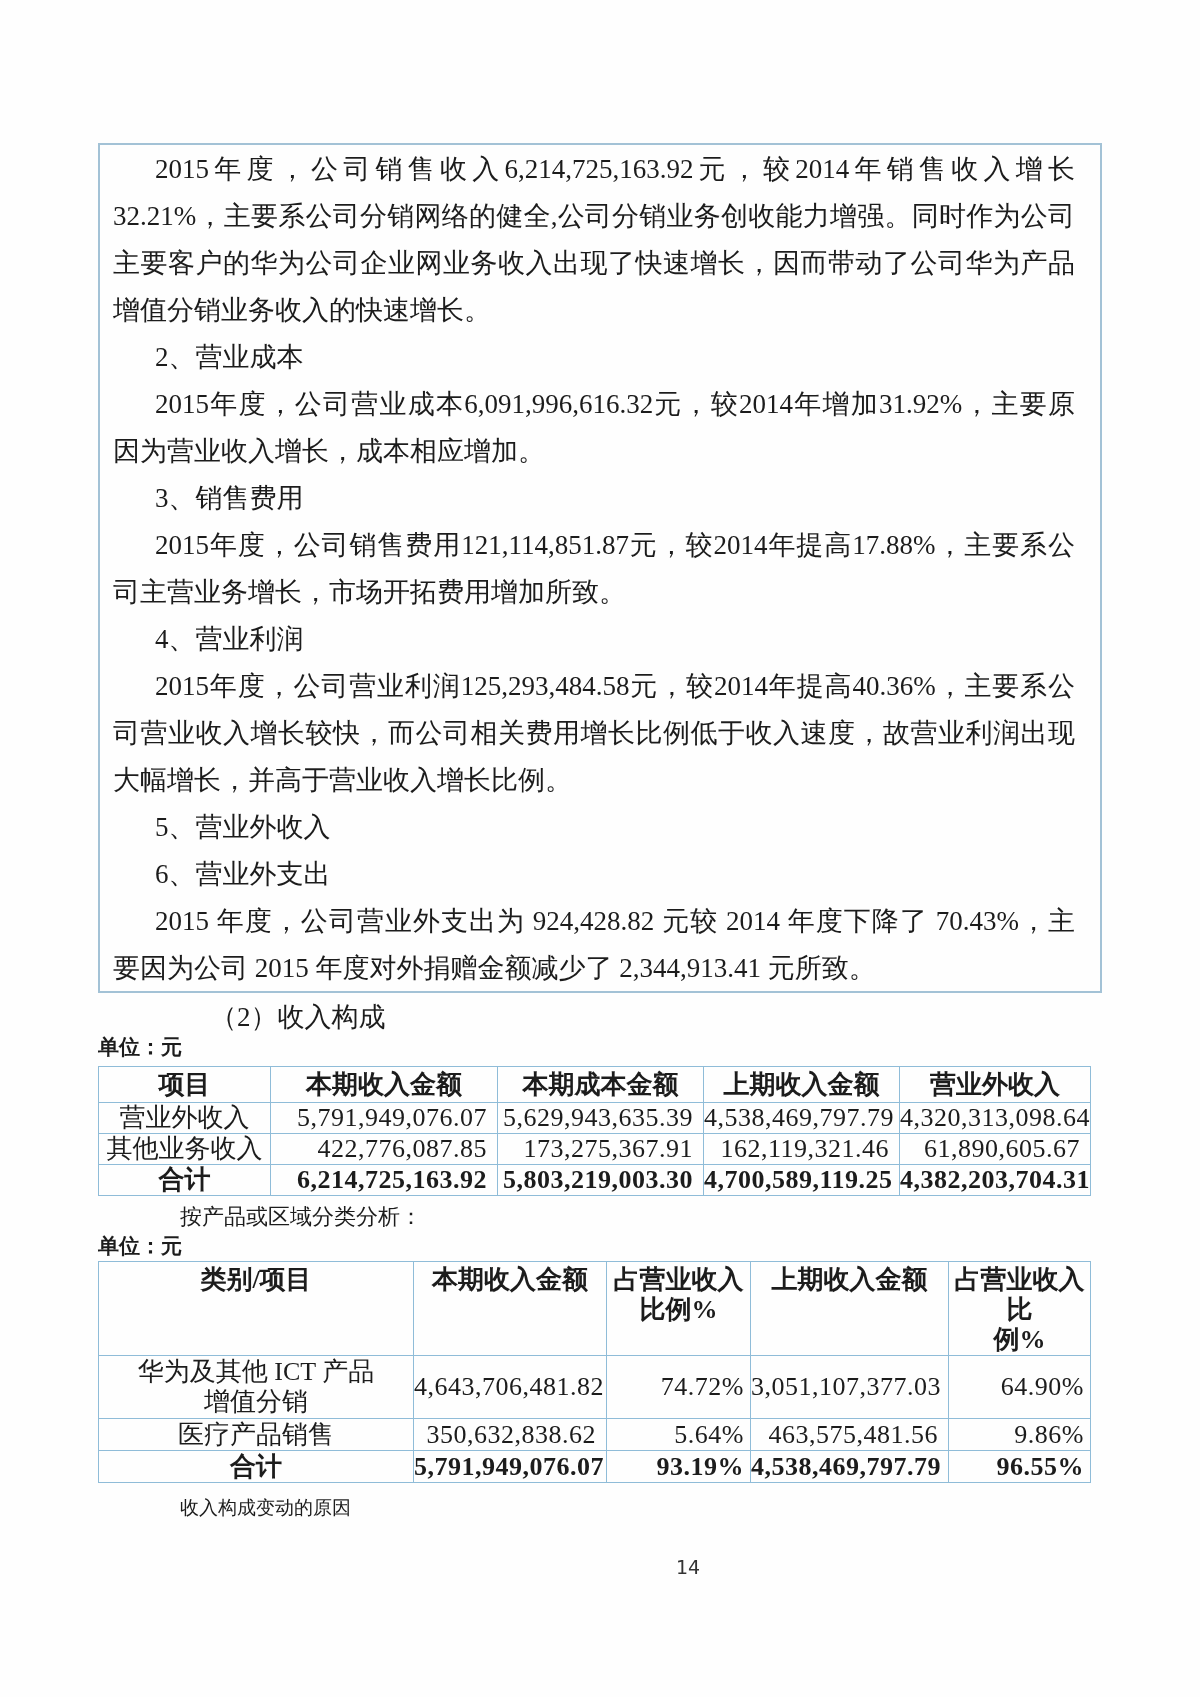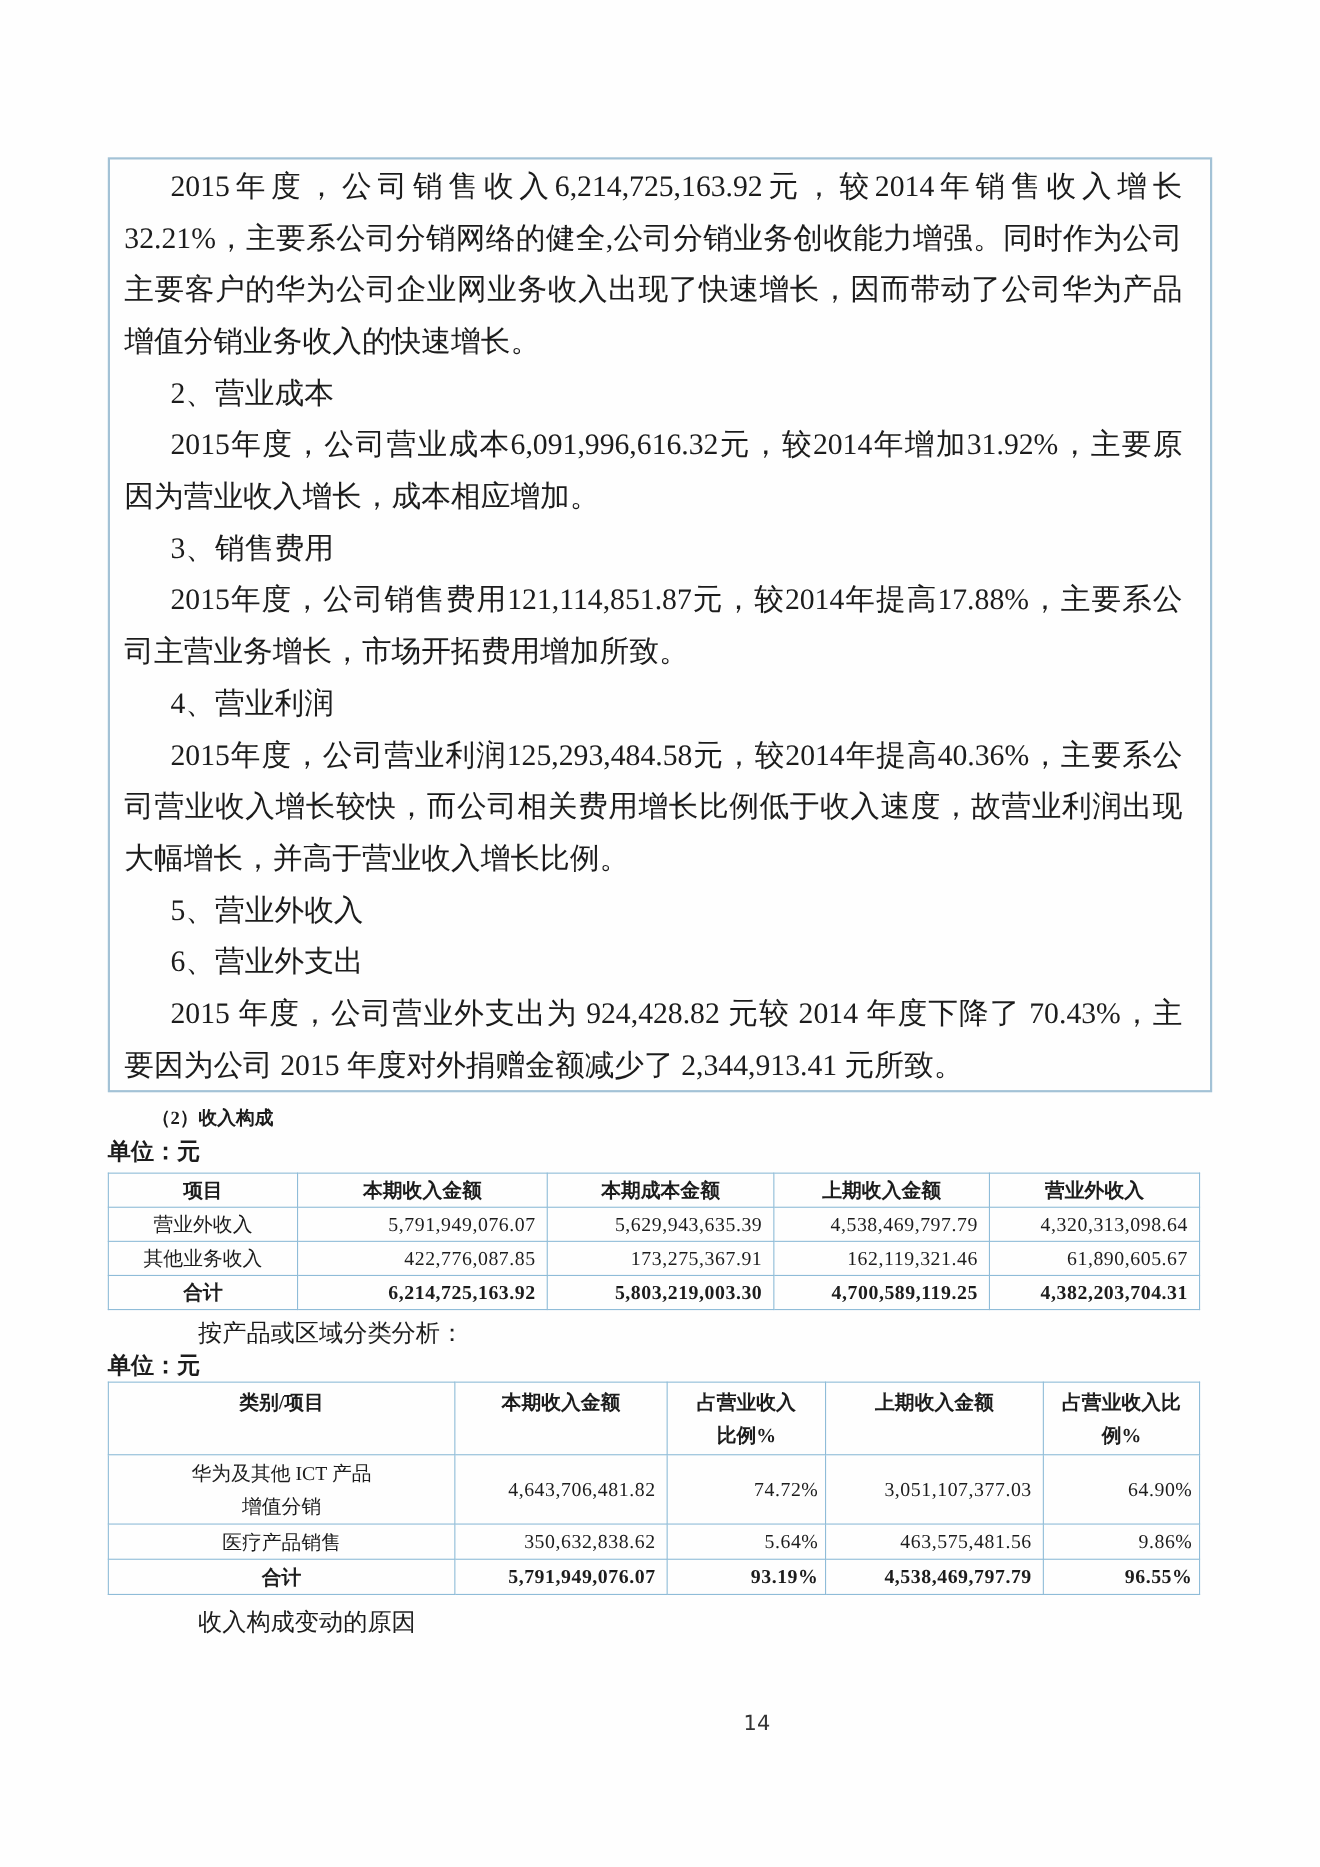--- a/index.html
+++ b/index.html
@@ -24,46 +24,46 @@
     font-size:27px;
     line-height:47px;
     text-indent:42px;
     text-align:justify;
     margin:0;
   }
   .box-line.heading{text-align:left;}
   
   .lower{margin-left:98px;width:992px;}
   .sub-heading{
-    margin:10px 0 0 40px;
-    font-size:17px;font-weight:bold;
+    margin:10px 0 0 112px;
+    font-size:27px;font-weight:normal;
     line-height:28px;
   }
   .unit-label{
     text-align:left;
     padding-right:112px;
     font-size:21px;font-weight:bold;
     line-height:26px;
   }
   .unit-label.first{margin-top:3px;}
   .unit-label.second{margin-top:3px;}
   .analysis-label{
     margin:7px 0 0 82px;
     font-size:22px;line-height:27px;
   }
   .footer-note{
     margin:11px 0 0 82px;
-    font-size:22px;line-height:27px;
+    font-size:19px;line-height:27px;
   }
   
   table{
     border-collapse:collapse;
     table-layout:fixed;
     width:992px;
-    font-size:18px;
+    font-size:26px;
   }
   .tbl1{margin-top:6px;}
   .tbl2{margin-top:2px;}
   td{
     border:1.5px solid var(--table-border,#8fbcd8);
     padding:0;
     vertical-align:middle;
     overflow:hidden;
   }
   .tbl1 td{height:30px;}

